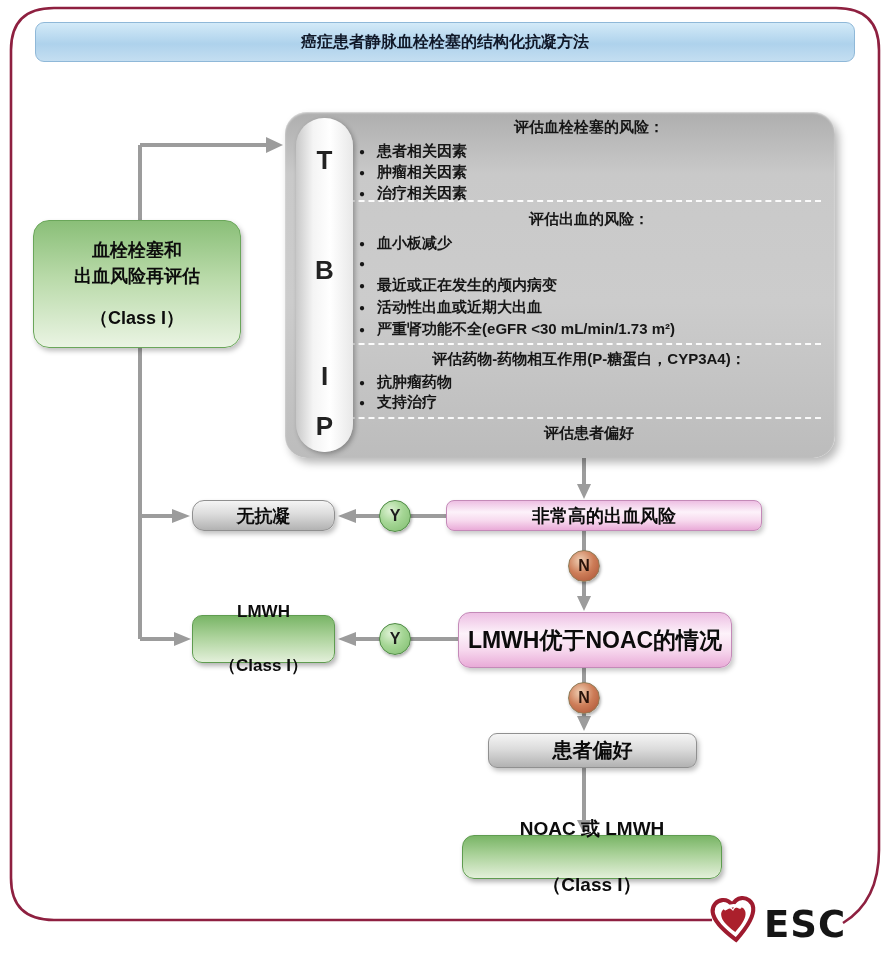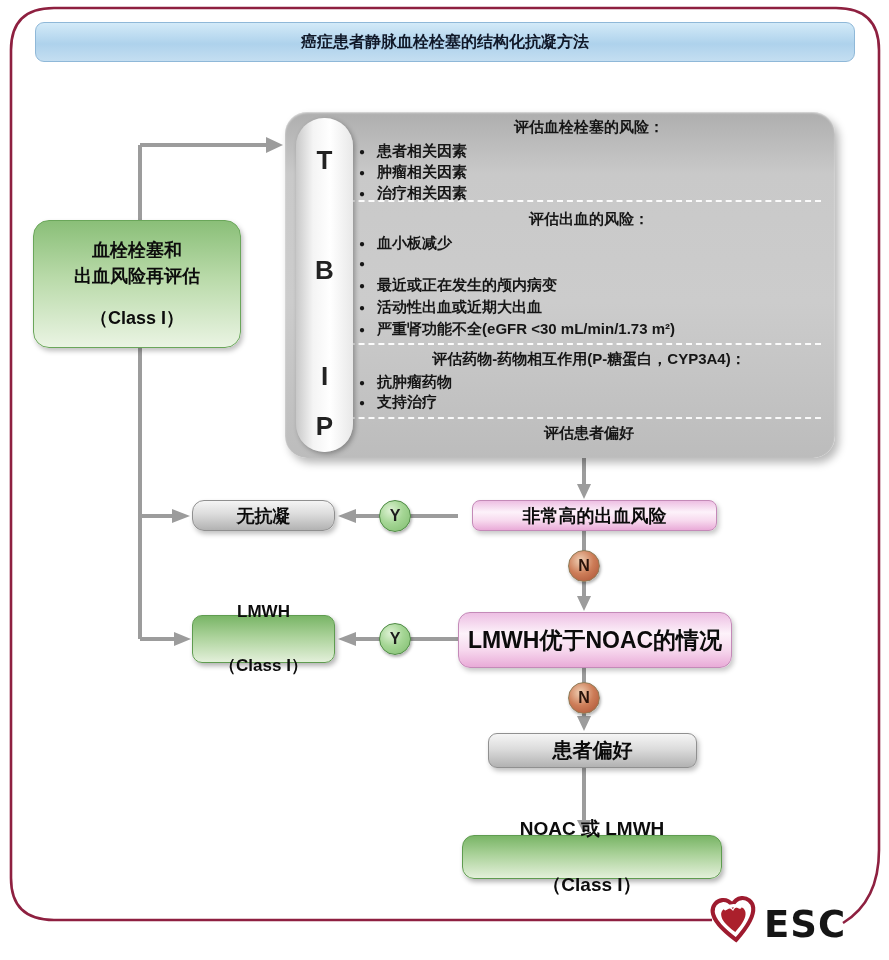--- a/index.html
+++ b/index.html
@@ -149,21 +149,21 @@
 
   <div class="box green-soft" style="left:33px;top:220px;width:208px;height:128px;border-radius:16px;font-size:18px;line-height:26px;">
     <div>血栓栓塞和</div>
     <div>出血风险再评估</div>
     <div style="margin-top:16px">（Class I）</div>
   </div>
 
   <div class="box grayb" style="left:192px;top:500px;width:143px;height:31px;border-radius:12px;font-size:18px;">
     <div>无抗凝</div>
   </div>
-  <div class="box pinkb" style="left:472px;top:500px;width:245px;height:31px;border-radius:8px;font-size:18px;">
+  <div class="box pinkb" style="left:446px;top:500px;width:316px;height:31px;border-radius:8px;font-size:18px;">
     <div>非常高的出血风险</div>
   </div>
   <div class="circle ycir" style="left:379px;top:500px;">
     <span>Y</span>
   </div>
   <div class="circle ncir" style="left:568px;top:550px;">
     <span>N</span>
   </div>
 
   <div class="box green" style="left:192px;top:615px;width:143px;height:48px;border-radius:10px;font-size:17px;line-height:22px;">

